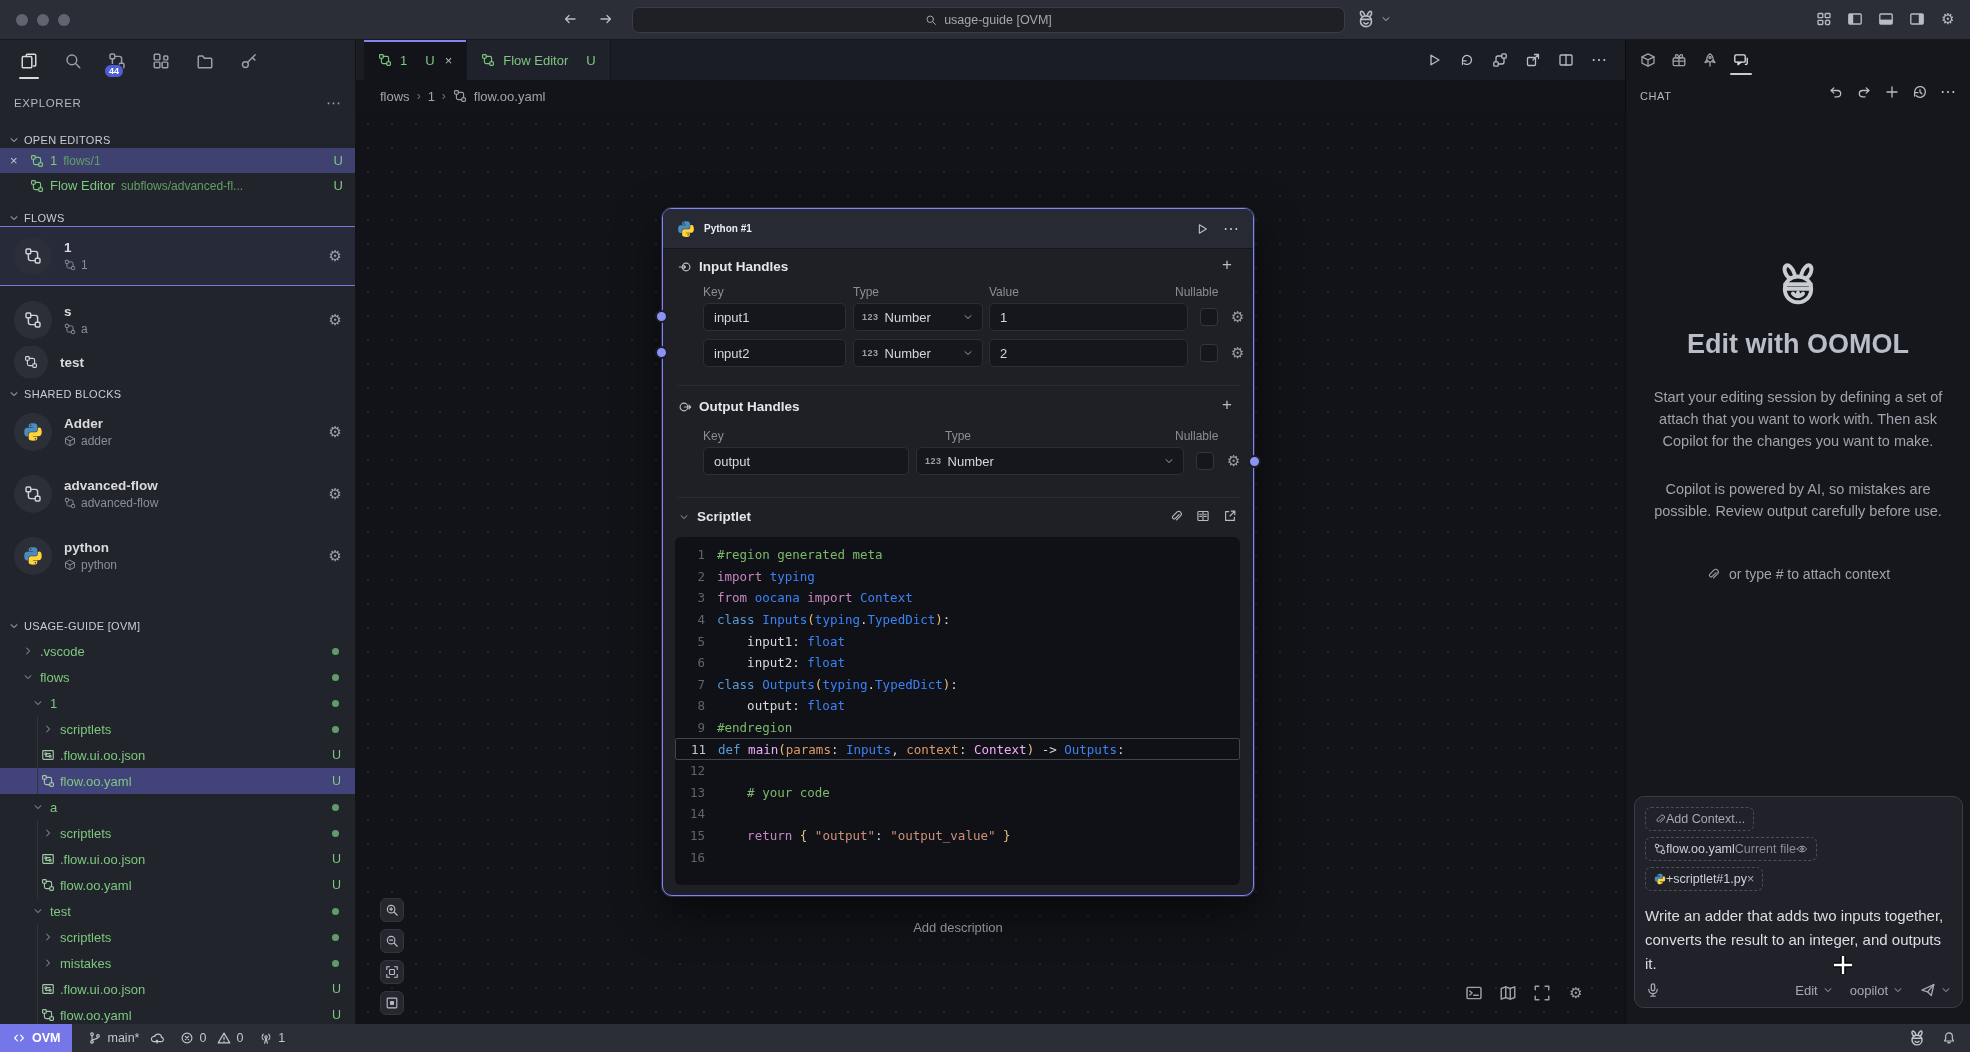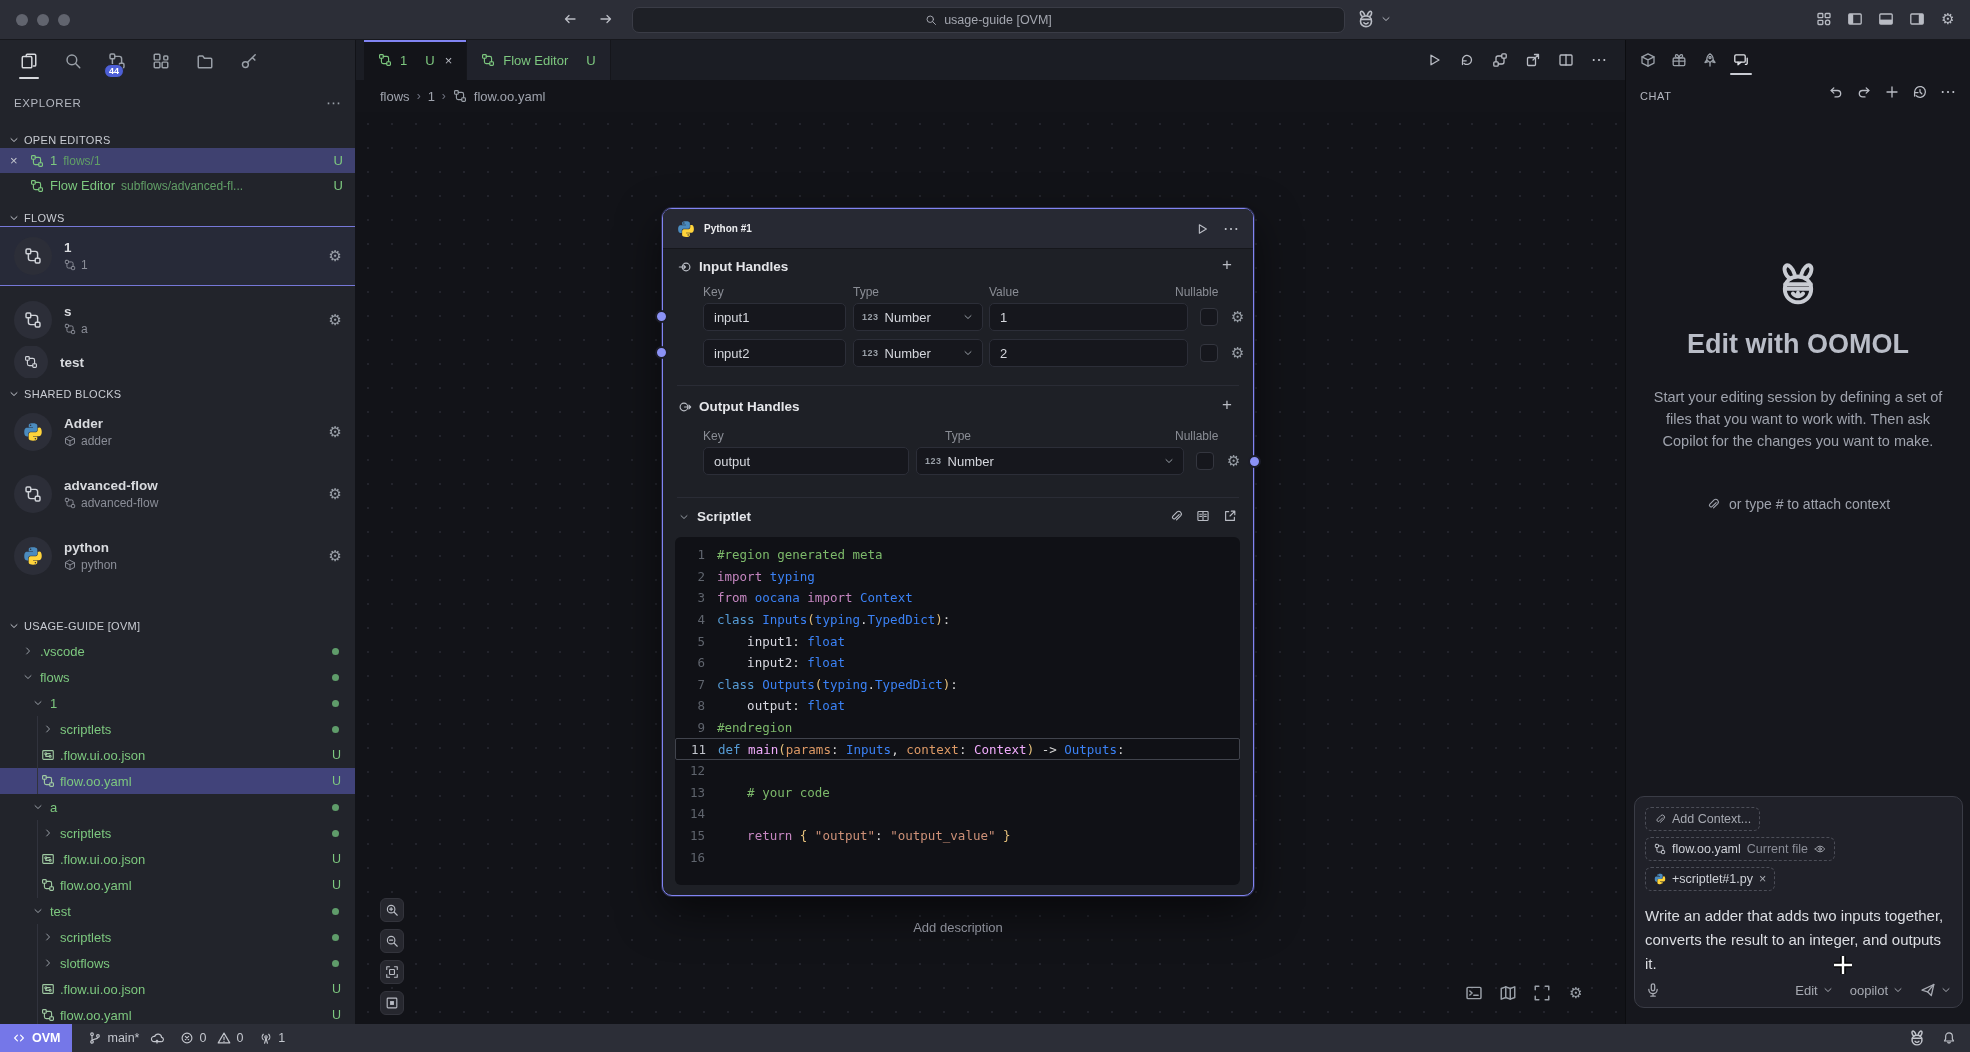--- a/index.html
+++ b/index.html
@@ -117,21 +117,21 @@
   .pt{position:relative;width:28px;height:40px;display:flex;align-items:center;justify-content:center}
   .pt.active{color:#e1e3e8}
   .pt.active::after{content:'';position:absolute;left:3px;right:3px;bottom:5px;height:2px;background:#c9ccd3;border-radius:2px}
   .chat-title{position:absolute;left:14px;top:50px;font-size:11px;letter-spacing:.6px;color:#b3b6bf}
   .chat-hdic{position:absolute;right:14px;top:44px;display:flex;gap:12px;color:#b9bcc4;align-items:center}
   .chat-empty{position:absolute;left:0;right:0;top:220px;text-align:center}
   .ce-title{margin-top:18px;font-size:27px;font-weight:bold;color:#b9bdc7}
   .ce-p{margin:26px auto 0;width:312px;font-size:14.5px;line-height:22px;color:#9fa3ad;text-align:center}
   .ce-hint{margin-top:44px;display:flex;justify-content:center;align-items:center;gap:9px;color:#9fa3ad;font-size:14px}
   .chat-input{position:absolute;left:8px;top:756px;width:329px;height:212px;background:#202129;border:1px solid #3a3c46;border-radius:10px;padding:10px}
-  .chip{display:inline-flex;align-items:center;gap:6px;height:24px;padding:0 8px;border:1px dashed #4c4e58;border-radius:6px;
+  .chip{display:inline-flex;align-items:center;height:24px;padding:0 8px;border:1px dashed #4c4e58;border-radius:6px;
       color:#a7aab2;font-size:12.5px;margin-bottom:6px}
   .chip .nm{color:#ced1d7}.chip .note{color:#8b8e98}
   .chat-text{margin-top:7px;font-size:15px;line-height:24px;color:#dbdde2}
   .chat-bottom{position:absolute;left:10px;right:10px;bottom:9px;display:flex;align-items:center;color:#a7aab2}
   .cb-right{margin-left:auto;display:flex;align-items:center;gap:16px;font-size:13px}
   .cb-dd{display:flex;align-items:center;gap:4px}
   .cursor{position:absolute;left:1831px;top:953px;z-index:50}
 </style>
 </head>
 <body>
@@ -463,21 +463,21 @@
           <span class="lbl" style="left: 60px;">scriptlets</span>
           <span class="dot"></span>
         </div>
         <div class="trow">
           <div class="tguide"></div>
           <span class="arrow ic s12" style="left: 42px;">
             <svg viewBox="0 0 16 16" fill="none" stroke="currentColor" stroke-width="1.3" stroke-linecap="round" stroke-linejoin="round">
               <path d="M6.2 4 10 8l-3.8 4"></path>
             </svg>
           </span>
-          <span class="lbl" style="left: 60px;">slotflows</span>
+          <span class="lbl" style="left: 60px;">mistakes</span>
           <span class="dot"></span>
         </div>
         <div class="trow">
           <div class="tguide"></div>
           <span class="ficon ic s14" style="left: 41px;">
             <svg viewBox="0 0 16 16" fill="none" stroke="currentColor" stroke-width="1.3" stroke-linecap="round" stroke-linejoin="round">
               <rect x="2" y="3" width="12" height="10" rx="1"></rect>
               <circle cx="5.5" cy="6.5" r="1.1"></circle>
               <circle cx="10.5" cy="9.5" r="1.1"></circle>
               <path d="M6.6 6.5h3.9M5.5 7.6v1.9h3.9"></path>
@@ -990,21 +990,22 @@
 
     <div class="chat-empty">
       <span class="ic s48" style="color:#c9ccd3">
           <svg viewBox="0 0 16 16" fill="none" stroke="currentColor" stroke-width="1.3" stroke-linecap="round" stroke-linejoin="round">
             <path d="M5.4 6.2C3.8 5.4 3 2.9 3.9 2c.9-.8 2.5.9 3 2.8M10.6 6.2c1.6-.8 2.4-3.3 1.5-4.2-.9-.8-2.5.9-3 2.8"></path>
             <path d="M3.6 9.7c0-2.6 2-4.2 4.4-4.2s4.4 1.6 4.4 4.2-2 4.4-4.4 4.4-4.4-1.8-4.4-4.4z"></path>
             <path d="M3.7 8.1h8.6M3.7 9.6h8.6M6.3 11.2c.5.6 1.2.9 1.7.9s1.2-.3 1.7-.9M8 10.9v.7"></path>
           </svg>
         </span>
       <div class="ce-title">Edit with OOMOL</div>
-      <div class="ce-p">Start your editing session by defining a set of files that you want to work with. Then ask Copilot for the changes you want to make.</div>
+      <div class="ce-p">Start your editing session by defining a set of attach that you want to work with. Then ask Copilot for the changes you want to make.</div>
+      <div class="ce-p">Copilot is powered by AI, so mistakes are possible. Review output carefully before use.</div>
       <div class="ce-hint">
         <span class="ic s14">
             <svg viewBox="0 0 16 16" fill="none" stroke="currentColor" stroke-width="1.3" stroke-linecap="round" stroke-linejoin="round">
               <path d="M11.6 6.4l-4.4 4.4a1.9 1.9 0 0 1-2.7-2.7l4.8-4.8a3 3 0 0 1 4.2 4.2L8.6 12.4"></path>
             </svg>
           </span>
         <span>or type # to attach context</span>
       </div>
     </div>
 

